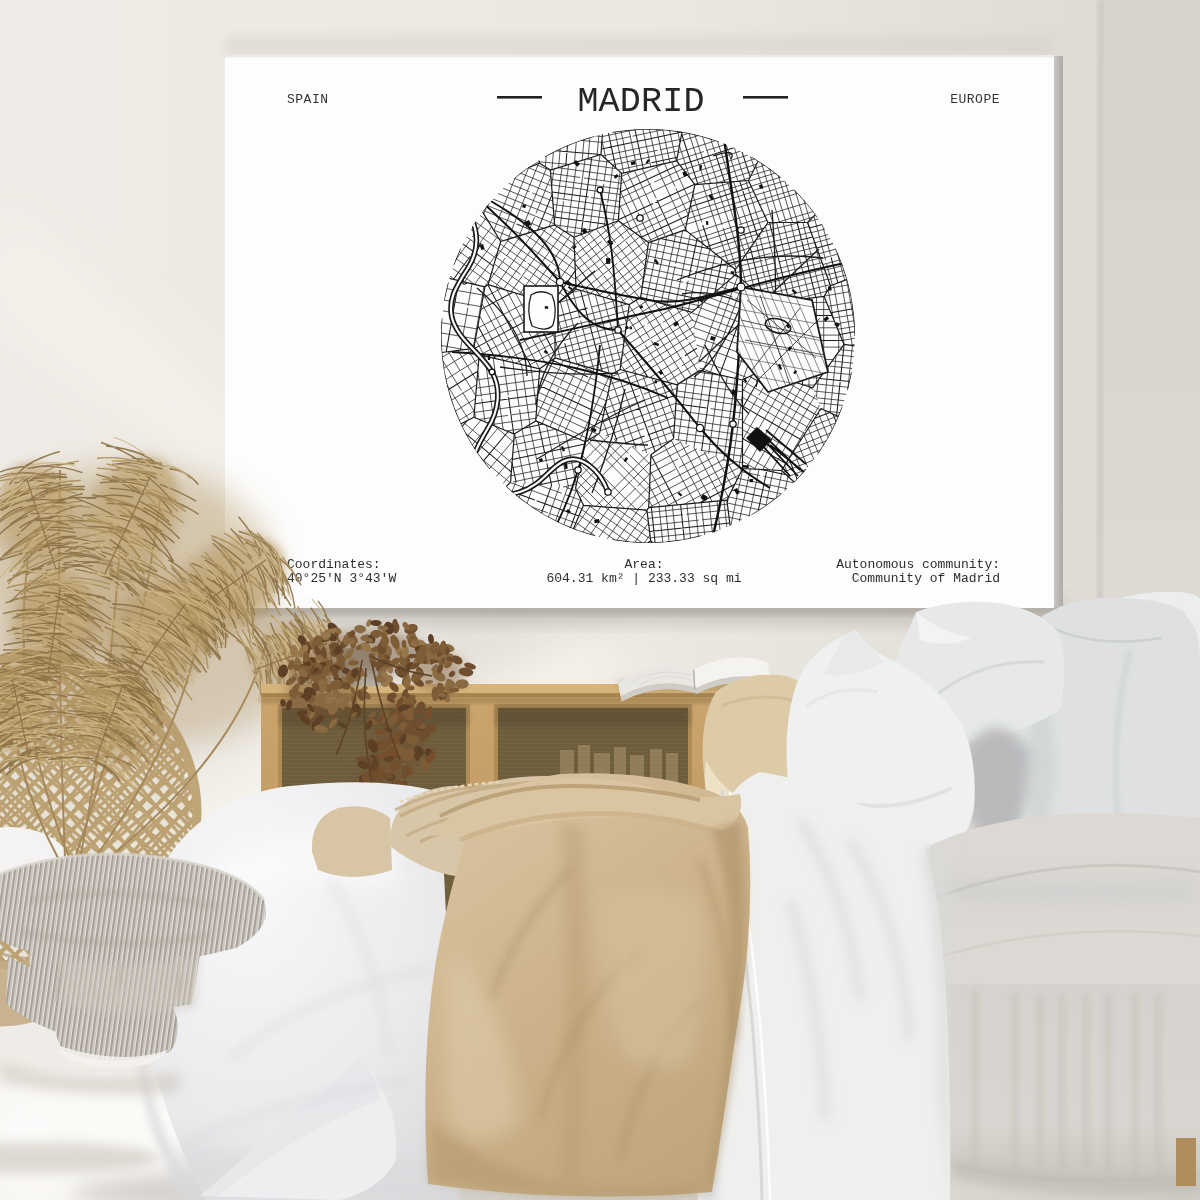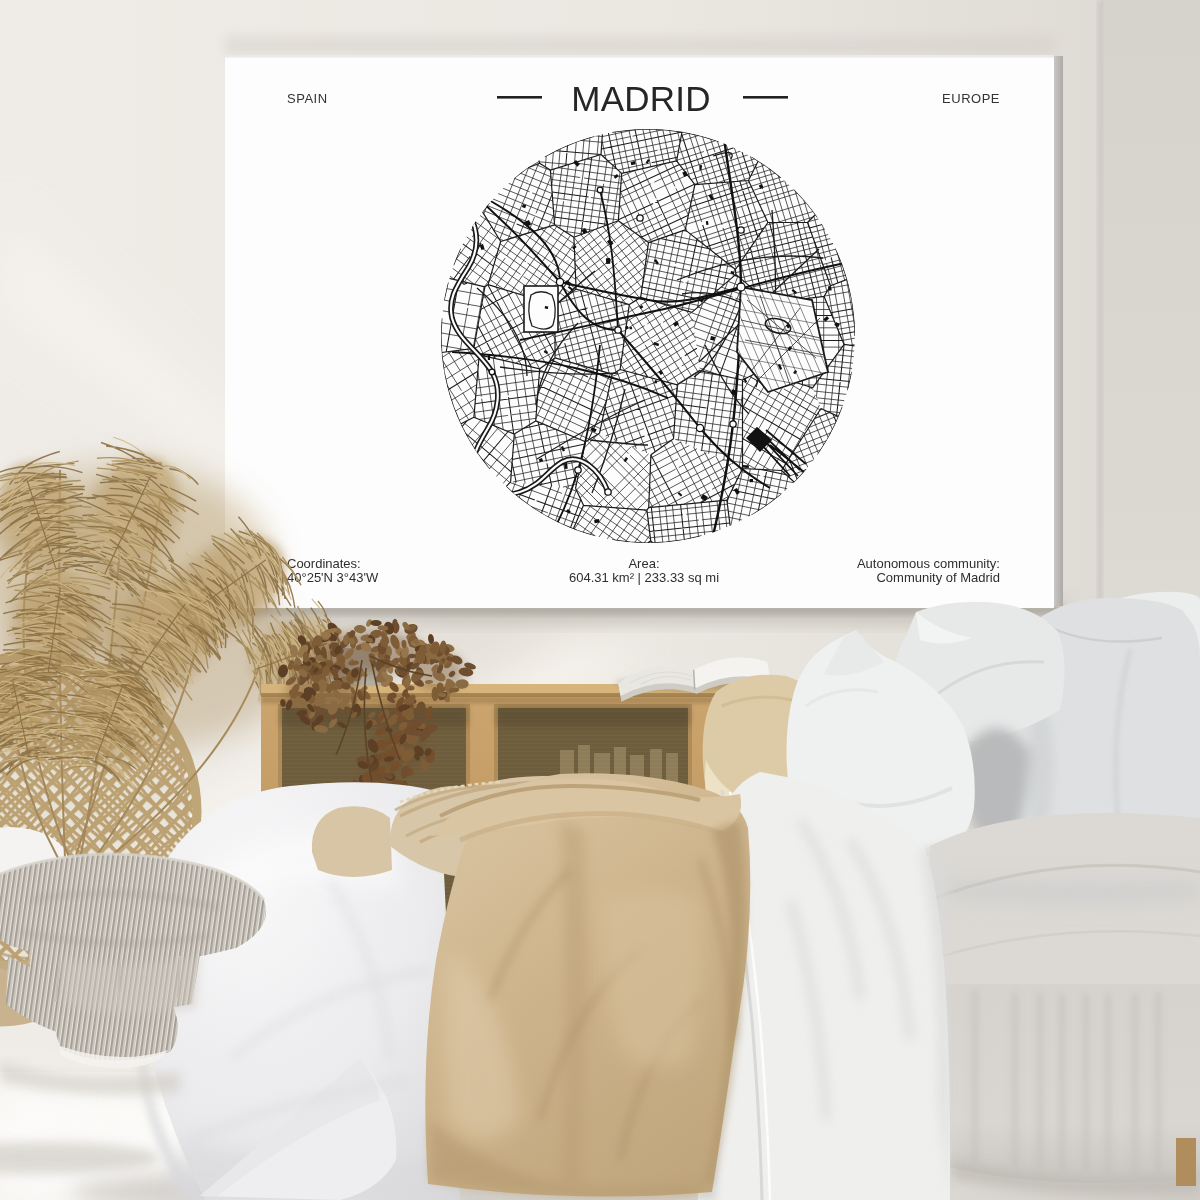--- a/index.html
+++ b/index.html
@@ -1,17 +1,17 @@
 <!DOCTYPE html>
 <html><head>
 <meta charset="utf-8">
 <title>Madrid Map Bedroom</title>
 <style>
 html,body{margin:0;padding:0;background:#e9e6e1;}
-.scene{position:relative;width:1200px;height:1200px;overflow:hidden;font-family:Liberation Sans, sans-serif;}
+.scene{position:relative;width:1200px;height:1200px;overflow:hidden;font-family:Liberation Mono, monospace;}
 svg{display:block;}
 </style>
 </head>
 <body>
 <div class="scene">
 <svg width="1200" height="1200" viewBox="0 0 1200 1200">
 <defs>
 <clipPath id="mapclip">
           <circle cx="648" cy="336" r="207"></circle>
         </clipPath>

